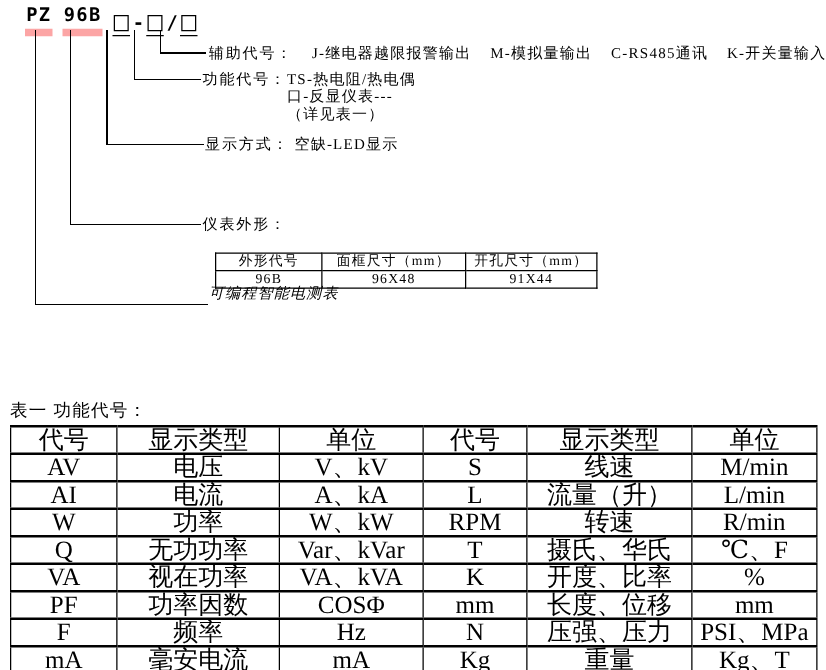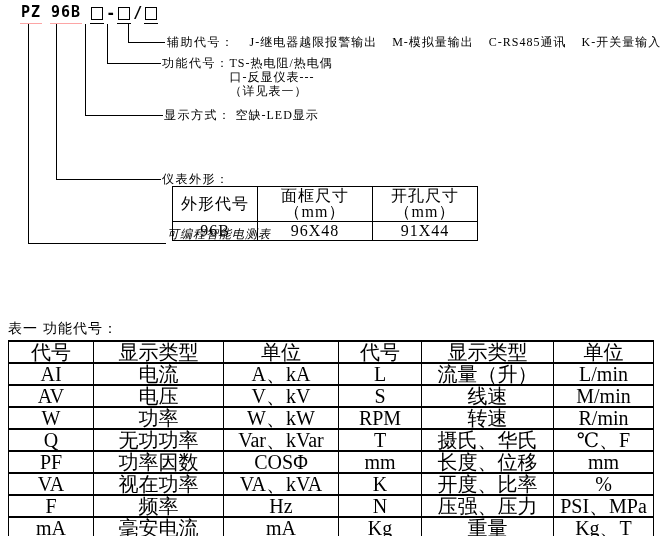--- a/index.html
+++ b/index.html
@@ -8,43 +8,43 @@
     background:#ffffff;color:#000;
     font-family:"Liberation Serif","DejaVu Serif",serif;
   }
   
   .diagram{position:absolute;left:0;top:0;width:661px;height:320px;}
   .model-code{
     position:absolute;left:20px;top:5px;display:flex;align-items:flex-end;
     font-family:"DejaVu Sans Mono","Liberation Mono",monospace;
     font-weight:bold;font-size:15px;line-height:1;
   }
-  .model-code .seg{border-bottom:1px solid #fca5a5;padding:0 1px 3px;letter-spacing:1px;}
+  .model-code .seg{border-bottom:6px solid #fca5a5;padding:0 1px 3px;letter-spacing:1px;}
   .model-code .sep{padding:0 2px 3px;}
   .model-code .gap{width:8px;}
   .boxwrap{border-bottom:1px solid #000;padding:0 1px 3px;}
   .pbox{display:block;width:10px;height:11px;border:1.5px solid #000;}
   .connectors{position:absolute;left:0;top:0;}
   .callout{
     position:absolute;font-size:12px;line-height:12px;letter-spacing:1px;
     white-space:nowrap;
   }
   .callout .lbl{letter-spacing:1.5px;}
   .aux{left:167px;top:36px;display:flex;}
   .aux .itm{margin-left:15px;}
   .aux .itm:first-of-type{margin-left:2px;}
   .func{left:162px;top:57px;display:flex;}
   .func .func-lines>div{margin-bottom:2px;}
   .disp{left:164px;top:109px;}
   .shape{left:162px;top:173px;}
   .prog{left:167px;top:228px;font-style:italic;}
   
   .shape-table{
-    position:absolute;left:172px;top:186px;border-collapse:collapse;
-    font-size:16px;line-height:1;table-layout:fixed;
+    position:absolute;left:172px;top:202px;border-collapse:collapse;
+    font-size:11px;line-height:1;table-layout:fixed;
   }
   .shape-table th,.shape-table td{
     border:1px solid #000;text-align:center;vertical-align:middle;
     padding:1px 0;height:11px;font-weight:normal;letter-spacing:1px;
   }
   
   .table-title{
     position:absolute;left:8px;top:320px;font-size:14px;letter-spacing:1px;
     font-family:"Liberation Sans","DejaVu Sans",sans-serif;
   }
@@ -157,68 +157,68 @@
   <tbody>
       <tr>
     <th>代号</th>
     <th>显示类型</th>
     <th>单位</th>
     <th>代号</th>
     <th>显示类型</th>
     <th>单位</th>
   </tr>
   <tr>
+    <td>AV</td>
+    <td>电压</td>
+    <td>V、kV</td>
+    <td>S</td>
+    <td>线速</td>
+    <td>M/min</td>
+  </tr>
+  <tr>
     <td>AI</td>
     <td>电流</td>
     <td>A、kA</td>
     <td>L</td>
     <td>流量（升）</td>
     <td>L/min</td>
   </tr>
   <tr>
-    <td>AV</td>
-    <td>电压</td>
-    <td>V、kV</td>
-    <td>S</td>
-    <td>线速</td>
-    <td>M/min</td>
-  </tr>
-  <tr>
     <td>W</td>
     <td>功率</td>
     <td>W、kW</td>
     <td>RPM</td>
     <td>转速</td>
     <td>R/min</td>
   </tr>
   <tr>
     <td>Q</td>
     <td>无功功率</td>
     <td>Var、kVar</td>
     <td>T</td>
     <td>摄氏、华氏</td>
     <td>℃、F</td>
   </tr>
   <tr>
+    <td>VA</td>
+    <td>视在功率</td>
+    <td>VA、kVA</td>
+    <td>K</td>
+    <td>开度、比率</td>
+    <td>%</td>
+  </tr>
+  <tr>
     <td>PF</td>
     <td>功率因数</td>
     <td>COSΦ</td>
     <td>mm</td>
     <td>长度、位移</td>
     <td>mm</td>
   </tr>
   <tr>
-    <td>VA</td>
-    <td>视在功率</td>
-    <td>VA、kVA</td>
-    <td>K</td>
-    <td>开度、比率</td>
-    <td>%</td>
-  </tr>
-  <tr>
     <td>F</td>
     <td>频率</td>
     <td>Hz</td>
     <td>N</td>
     <td>压强、压力</td>
     <td>PSI、MPa</td>
   </tr>
   <tr>
     <td>mA</td>
     <td>毫安电流</td>

